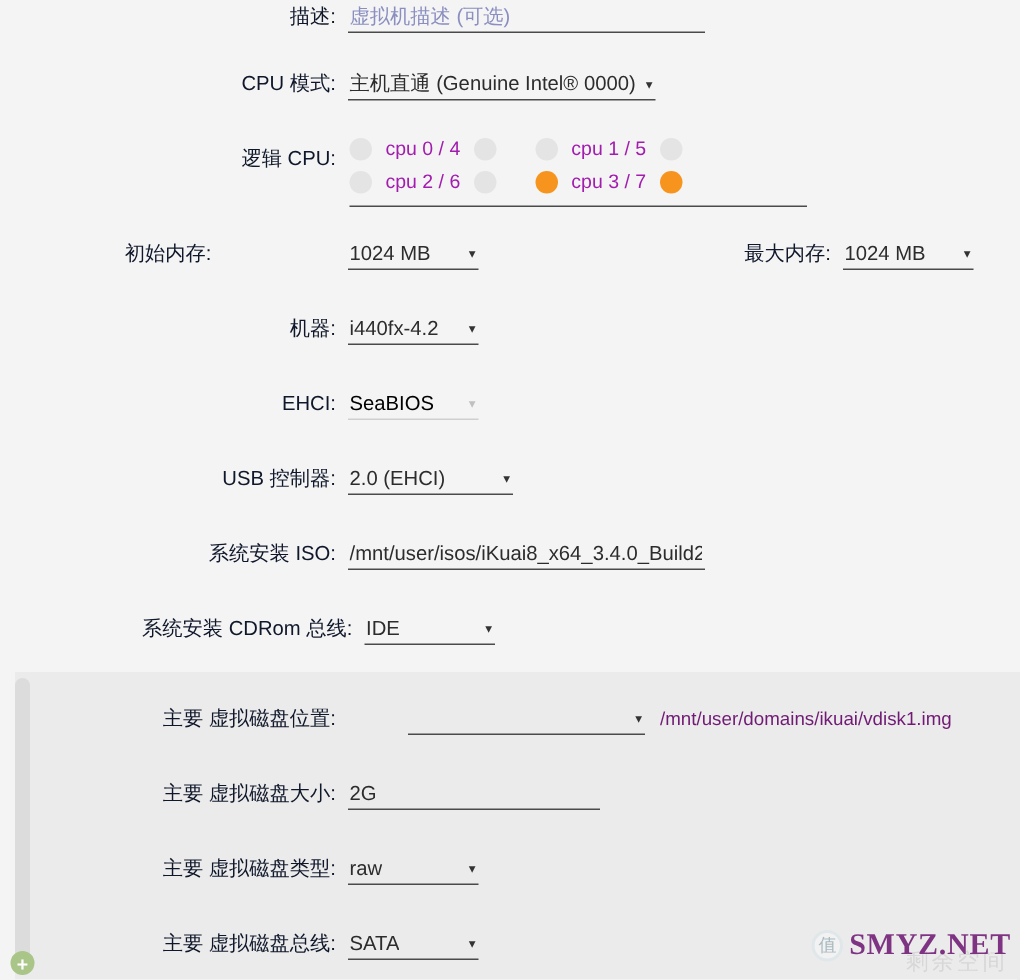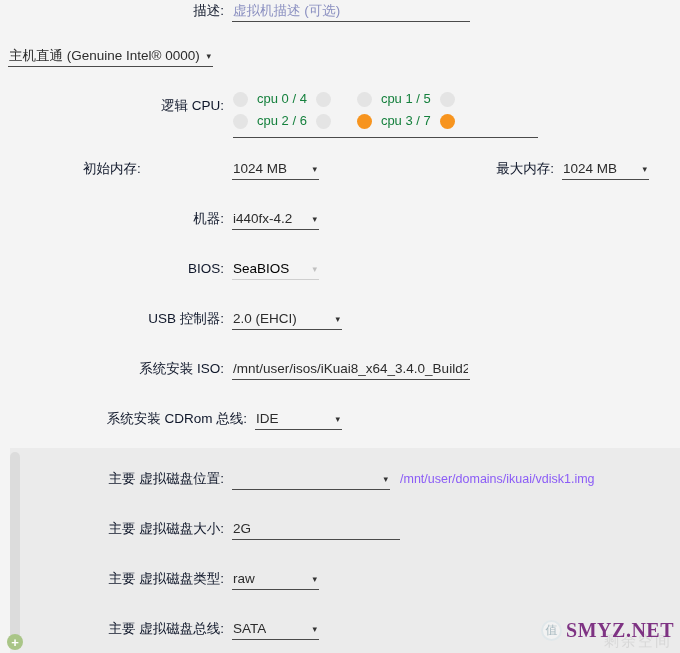--- a/index.html
+++ b/index.html
@@ -61,21 +61,21 @@
     font-size: 9px;
     color: #333;
     margin-left: auto;
     padding-left: 10px;
     line-height: 20px;
     user-select: none;
   }
   .caret.disabled { color: #c0c0c0; }
   .hintpath {
     font-size: 12.5px;
-    color: #8b5cf6;
+    color: #701a75;
     margin-left: 10px;
     white-space: nowrap;
     line-height: 20px;
   }
 
   
   .cpu-block {
     position: absolute;
     left: 233px;
     top: 88px;
@@ -94,21 +94,21 @@
   }
   .dot {
     width: 15px; height: 15px;
     border-radius: 50%;
     background: #e4e4e4;
     flex: none;
   }
   .dot.on { background: #f7941e; }
   .cpu-name {
     font-size: 13px;
-    color: #15803d;
+    color: #a21caf;
     white-space: nowrap;
     margin: 0 9px;
     line-height: 18px;
   }
   .cpu-gap { width: 26px; }
 
   
   #disk-panel {
     position: absolute;
     left: 10px;
@@ -193,20 +193,21 @@
   <div class="row" style="left:0; top:0; width:470px;">
     <div class="lbl" style="width:224px;">描述:</div>
     <div class="fieldwrap">
       <div class="field" style="width:238px;">
         <span class="val placeholder">虚拟机描述 (可选)</span>
       </div>
     </div>
   </div>
 
   <div class="row" style="left:0; top:45px; width:470px;">
+    <div class="lbl" style="width:224px;">CPU 模式:</div>
     <div class="fieldwrap">
       <div class="field" style="width:205px;">
         <span class="val">主机直通 (Genuine Intel® 0000)</span>
         <span class="caret" style="padding-left:2px;">▾</span>
       </div>
     </div>
   </div>
 
   <div class="row" style="left:0; top:95px; width:240px;">
     <div class="lbl" style="width:224px;">逻辑 CPU:</div>
@@ -265,21 +266,21 @@
     <div class="lbl" style="width:224px;">机器:</div>
     <div class="fieldwrap">
       <div class="field" style="width:87px;">
         <span class="val">i440fx-4.2</span>
         <span class="caret">▾</span>
       </div>
     </div>
   </div>
 
   <div class="row" style="left:0; top:258px; width:330px;">
-    <div class="lbl" style="width:224px;">BIOS:</div>
+    <div class="lbl" style="width:224px;">EHCI:</div>
     <div class="fieldwrap">
       <div class="field disabled" style="width:87px;">
         <span class="val muted">SeaBIOS</span>
         <span class="caret disabled">▾</span>
       </div>
     </div>
   </div>
 
   <div class="row" style="left:0; top:308px; width:360px;">
     <div class="lbl" style="width:224px;">USB 控制器:</div>
@@ -293,31 +294,31 @@
 
   <div class="row" style="left:0; top:358px; width:480px;">
     <div class="lbl" style="width:224px;">系统安装 ISO:</div>
     <div class="fieldwrap">
       <div class="field" style="width:238px;">
         <span class="val">/mnt/user/isos/iKuai8_x64_3.4.0_Build20200728</span>
       </div>
     </div>
   </div>
 
-  <div class="row" style="left:12px; top:408px; width:330px;padding-left:32px;">
+  <div class="row" style="left:0; top:408px; width:330px;padding-left:32px;">
     <div class="lbl" style="width:224px;">系统安装 CDRom 总线:</div>
     <div class="fieldwrap">
       <div class="field" style="width:87px;">
         <span class="val">IDE</span>
         <span class="caret">▾</span>
       </div>
     </div>
   </div>
 
-  <div class="row" style="left:0; top:468px; width:680px;">
+  <div class="row" style="left:0; top:468px; width:680px;gap:40px;">
     <div class="lbl" style="width:224px;">主要 虚拟磁盘位置:</div>
     <div class="fieldwrap">
       <div class="field" style="width:158px;">
         <span class="caret" style="padding-left:1px;">▾</span>
       </div>
       <span class="hintpath">/mnt/user/domains/ikuai/vdisk1.img</span>
     </div>
   </div>
 
   <div class="row" style="left:0; top:518px; width:480px;">

